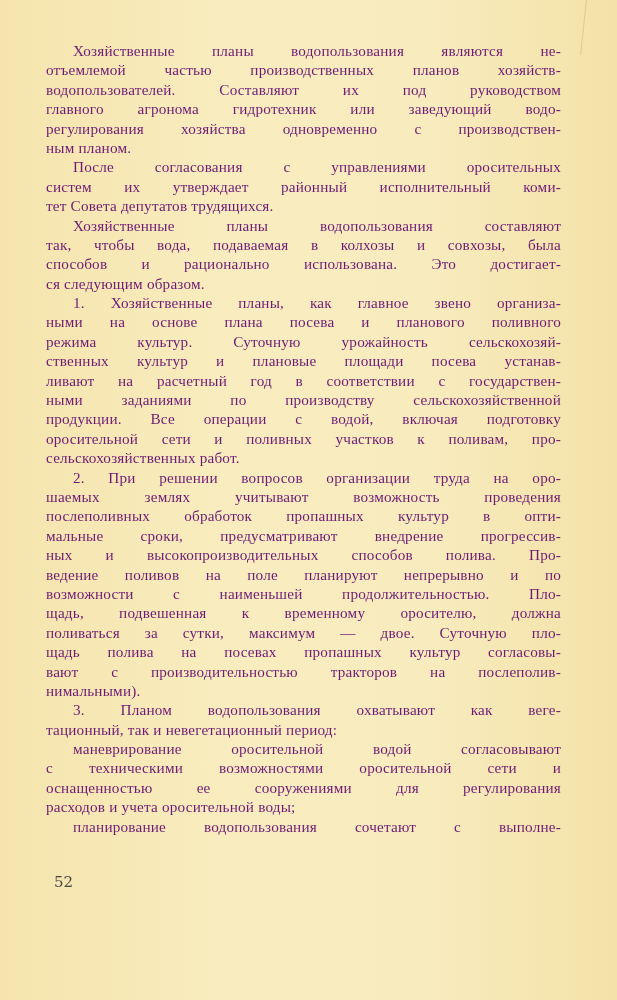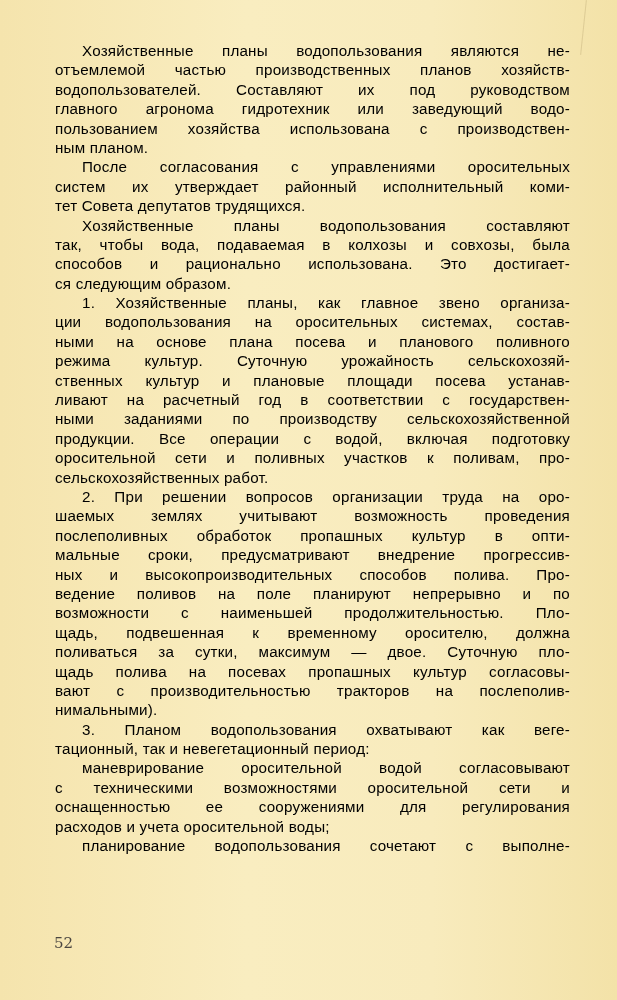--- a/index.html
+++ b/index.html
@@ -9,46 +9,46 @@
     body {
       width: 617px;
       height: 1000px;
       background: #f8eab8;
       background-image: linear-gradient(90deg, #f5e4ad 0%, #f9edc0 40%, #f8ebbd 70%, #f3e2a8 100%);
       position: relative;
       overflow: hidden;
     }
     .page {
       position: absolute;
-      left: 55px;
+      left: 46px;
       top: 41px;
       width: 515px;
-      font-family: Liberation Sans, sans-serif;
-      color: #000000;
+      font-family: Liberation Serif, serif;
+      color: #701a75;
       font-size: 15.2px;
       letter-spacing: 0.2px;
     }
     .line {
       height: 19.4px;
       line-height: 19.4px;
       white-space: nowrap;
       text-align: justify;
       text-align-last: justify;
       display: block;
     }
     .line.last {
       text-align-last: left;
     }
     .line.indent {
       padding-left: 27px;
     }
     .page-number {
       position: absolute;
       left: 54px;
-      top: 934px;
+      top: 873px;
       font-family: "DejaVu Serif", "Liberation Serif", serif;
       font-size: 15px;
       color: #4a4640;
     }
     .crease {
       position: absolute;
       left: 583px;
       top: 0;
       width: 1px;
       height: 55px;
@@ -60,37 +60,36 @@
 <body>
 
 <div class="crease"></div>
 
 <div class="page" id="page-body">
     <div>
       <span class="line indent">Хозяйственные планы водопользования являются не-</span>
       <span class="line">отъемлемой частью производственных планов хозяйств-</span>
       <span class="line">водопользователей. Составляют их под руководством</span>
       <span class="line">главного агронома гидротехник или заведующий водо-</span>
-      <span class="line">пользованием хозяйства использована с производствен-</span>
+      <span class="line">регулирования хозяйства одновременно с производствен-</span>
       <span class="line last">ным планом.</span>
     </div>
     <div>
       <span class="line indent">После согласования с управлениями оросительных</span>
       <span class="line">систем их утверждает районный исполнительный коми-</span>
       <span class="line last">тет Совета депутатов трудящихся.</span>
     </div>
     <div>
       <span class="line indent">Хозяйственные планы водопользования составляют</span>
       <span class="line">так, чтобы вода, подаваемая в колхозы и совхозы, была</span>
       <span class="line">способов и рационально использована. Это достигает-</span>
       <span class="line last">ся следующим образом.</span>
     </div>
     <div>
       <span class="line indent">1. Хозяйственные планы, как главное звено организа-</span>
-      <span class="line">ции водопользования на оросительных системах, состав-</span>
       <span class="line">ными на основе плана посева и планового поливного</span>
       <span class="line">режима культур. Суточную урожайность сельскохозяй-</span>
       <span class="line">ственных культур и плановые площади посева устанав-</span>
       <span class="line">ливают на расчетный год в соответствии с государствен-</span>
       <span class="line">ными заданиями по производству сельскохозяйственной</span>
       <span class="line">продукции. Все операции с водой, включая подготовку</span>
       <span class="line">оросительной сети и поливных участков к поливам, про-</span>
       <span class="line last">сельскохозяйственных работ.</span>
     </div>
     <div>

